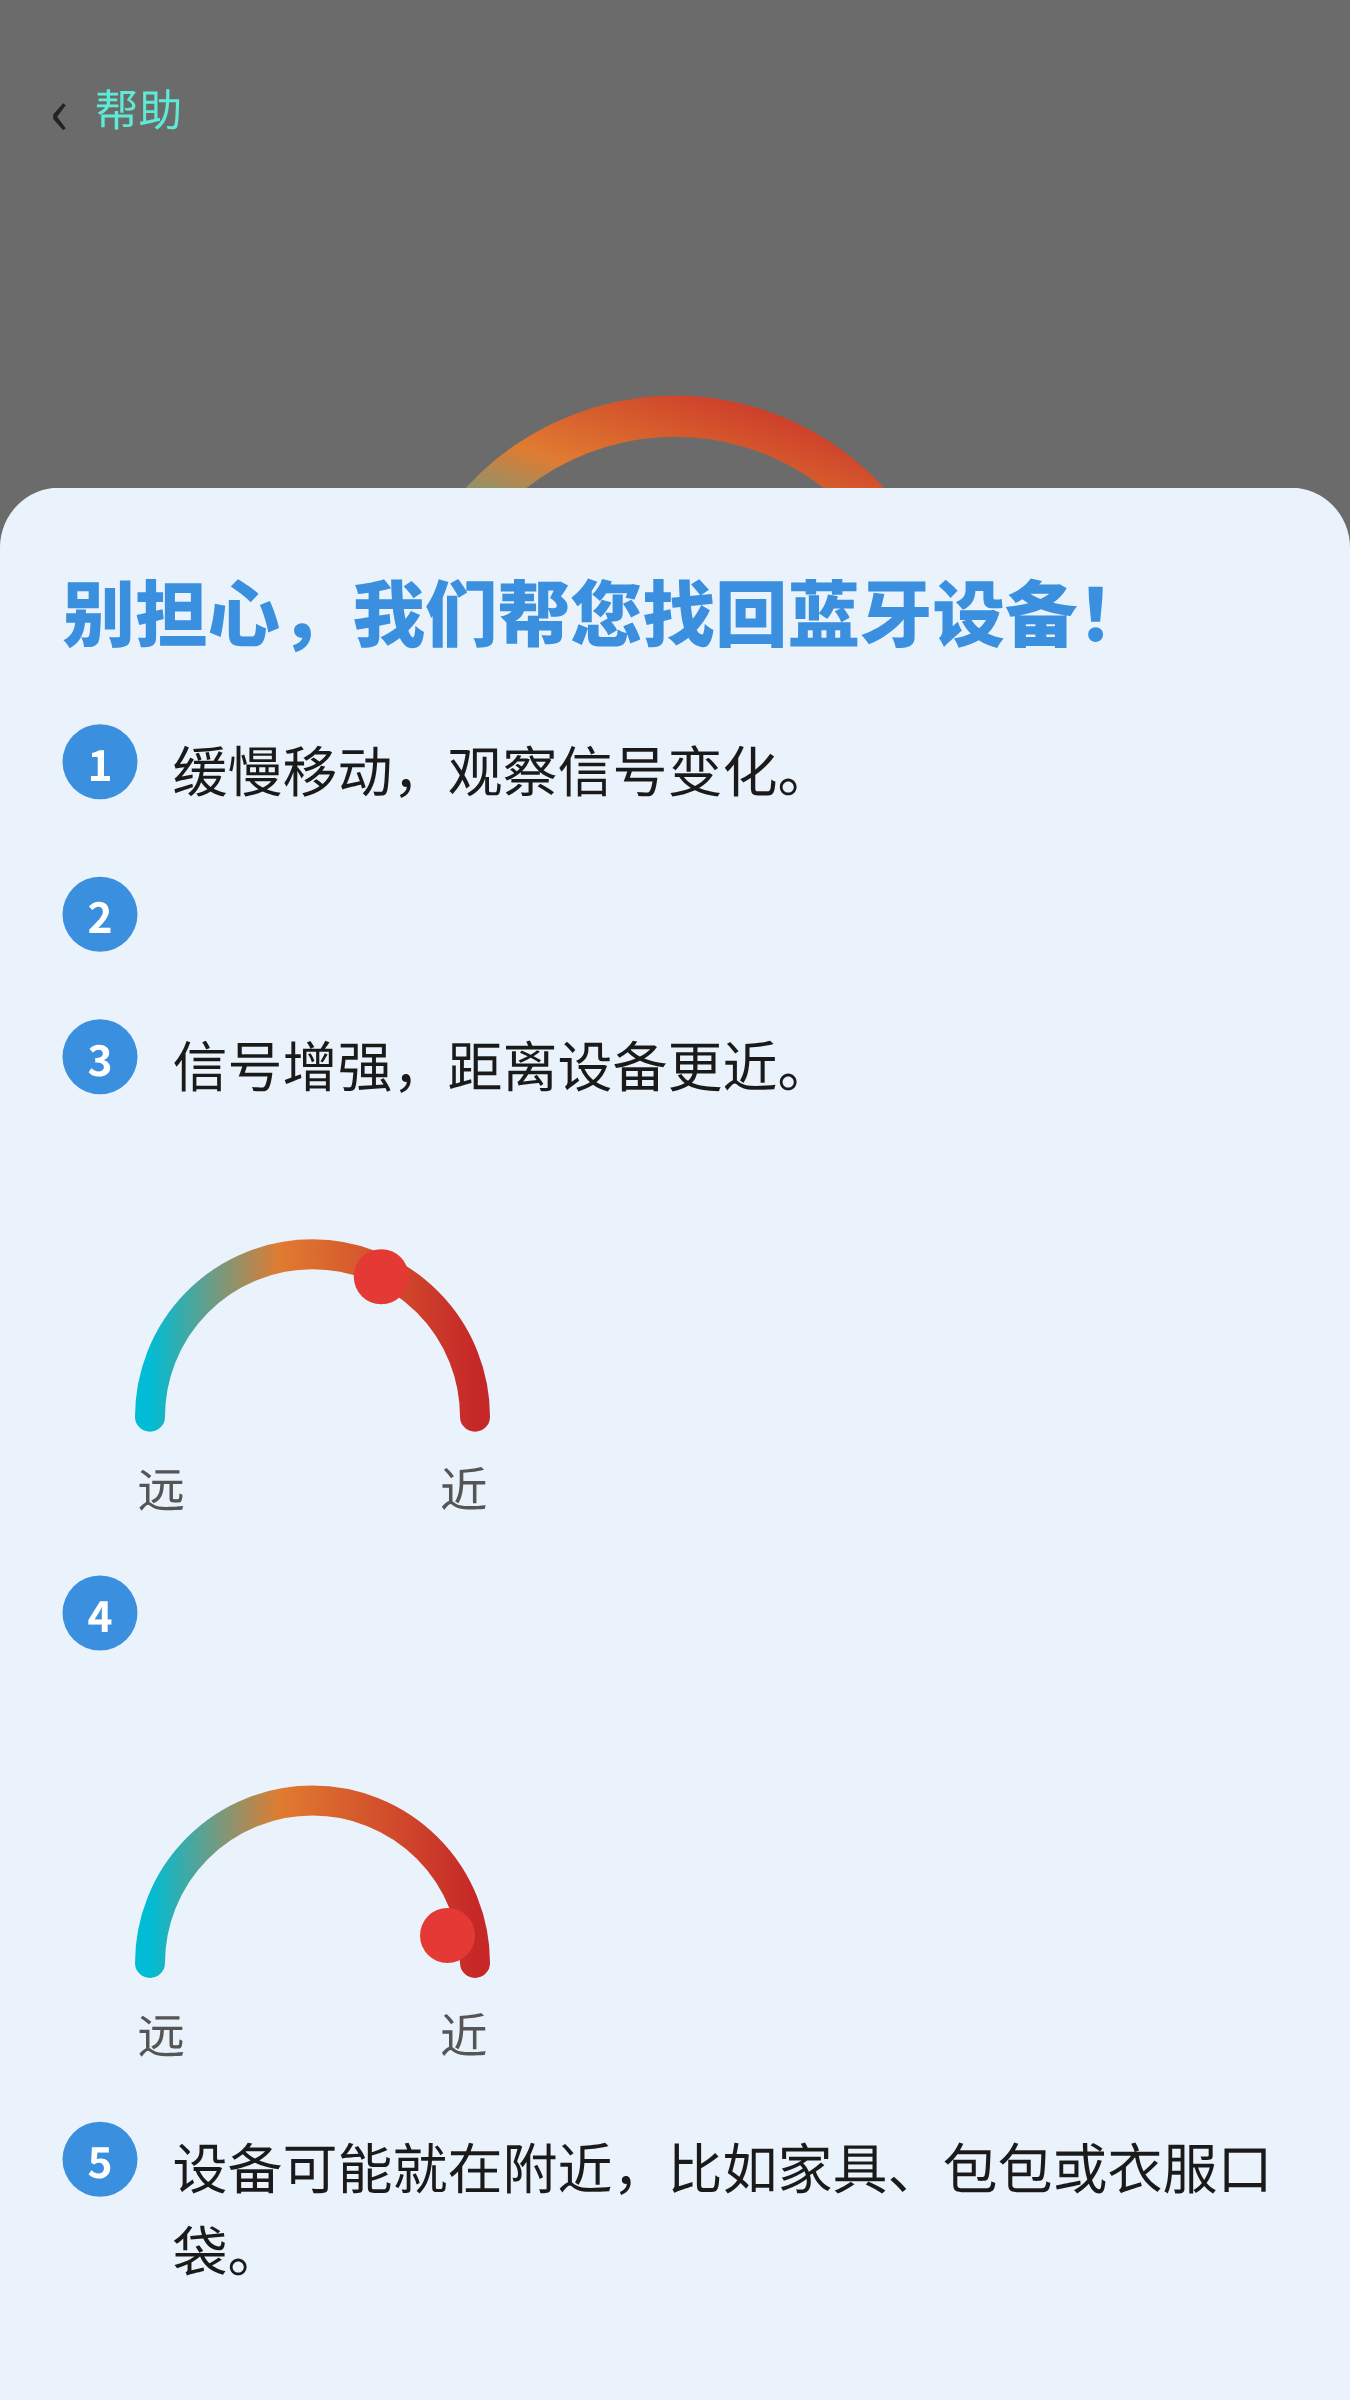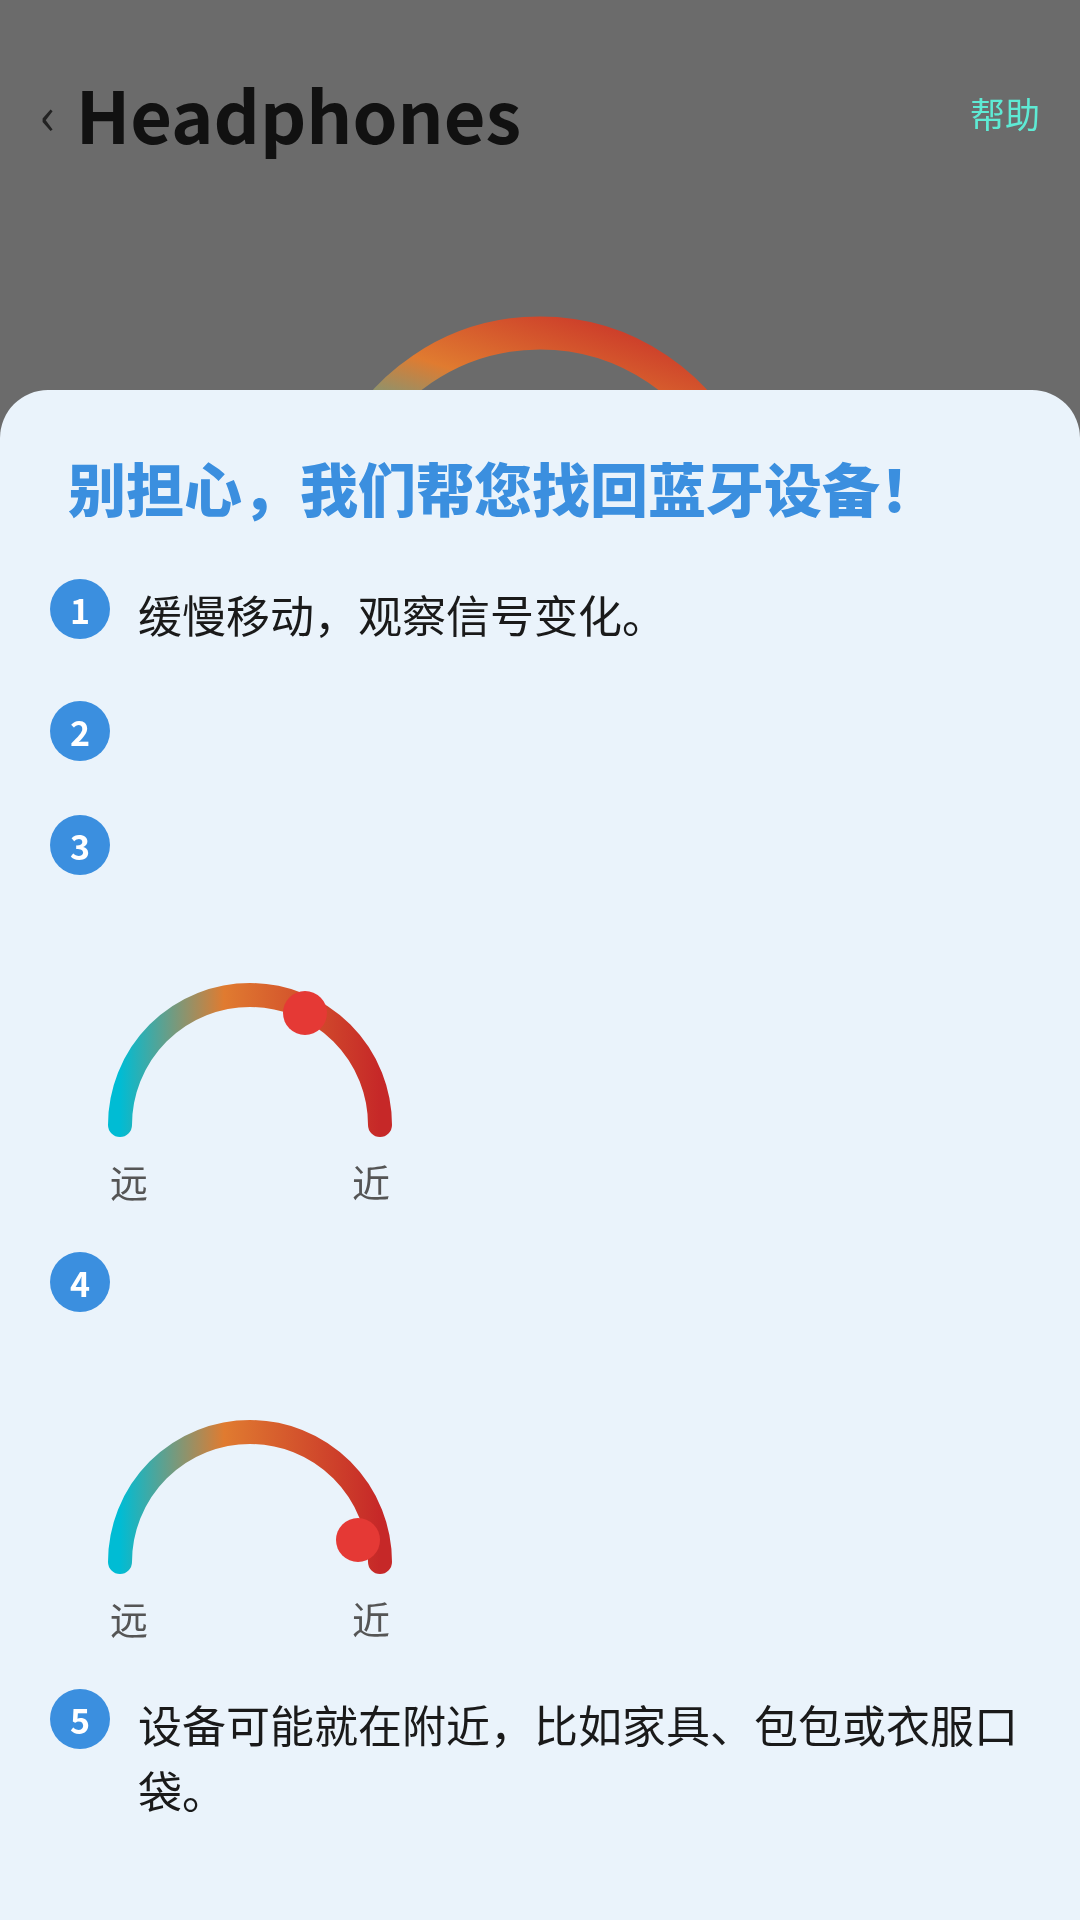--- a/index.html
+++ b/index.html
@@ -77,21 +77,20 @@
       padding: 60px 50px 60px 50px;
       overflow-y: auto;
     }
 
     .card-title {
       font-size: 58px;
       font-weight: 800;
       color: #3b8fdf;
       margin-bottom: 50px;
       line-height: 1.3;
-      margin-left: 18px;
     }
 
     
     .step-item {
       display: flex;
       align-items: flex-start;
       margin-bottom: 50px;
       gap: 28px;
     }
 
@@ -145,21 +144,20 @@
     .gauge-label {
       font-size: 38px;
       color: #555;
     }
   </style>
 </head>
 <body>
 
 <div class="header">
   <span class="back-btn">‹</span>
-  <span class="header-title">Headphones</span>
   <span class="help-btn">帮助</span>
 </div>
 
 <div class="bg-arc-area">
   <svg class="bg-arc-svg" viewBox="0 0 300 200">
     <defs>
       <linearGradient id="bgGrad" x1="0%" y1="100%" x2="100%" y2="0%">
         <stop offset="0%" style="stop-color:#00bcd4;stop-opacity:1"></stop>
         <stop offset="50%" style="stop-color:#e07b30;stop-opacity:1"></stop>
         <stop offset="100%" style="stop-color:#c62828;stop-opacity:1"></stop>
@@ -183,20 +181,21 @@
   <div class="step-item">
     <div class="step-badge">
       <span>2</span>
     </div>
   </div>
 
   <div class="step-item">
     <div class="step-badge">
       <span>3</span>
     </div>
+    <span class="step-text">信号增强，距离设备更近。</span>
   </div>
 
   <div class="gauge-container">
     <div class="gauge-svg-wrap">
       <svg width="320" height="220" viewBox="0 0 320 220">
         <defs>
           <linearGradient id="gaugeGrad1" x1="0%" y1="100%" x2="100%" y2="100%">
             <stop offset="0%" style="stop-color:#00bcd4;stop-opacity:1"></stop>
             <stop offset="40%" style="stop-color:#e07b30;stop-opacity:1"></stop>
             <stop offset="100%" style="stop-color:#c62828;stop-opacity:1"></stop>

